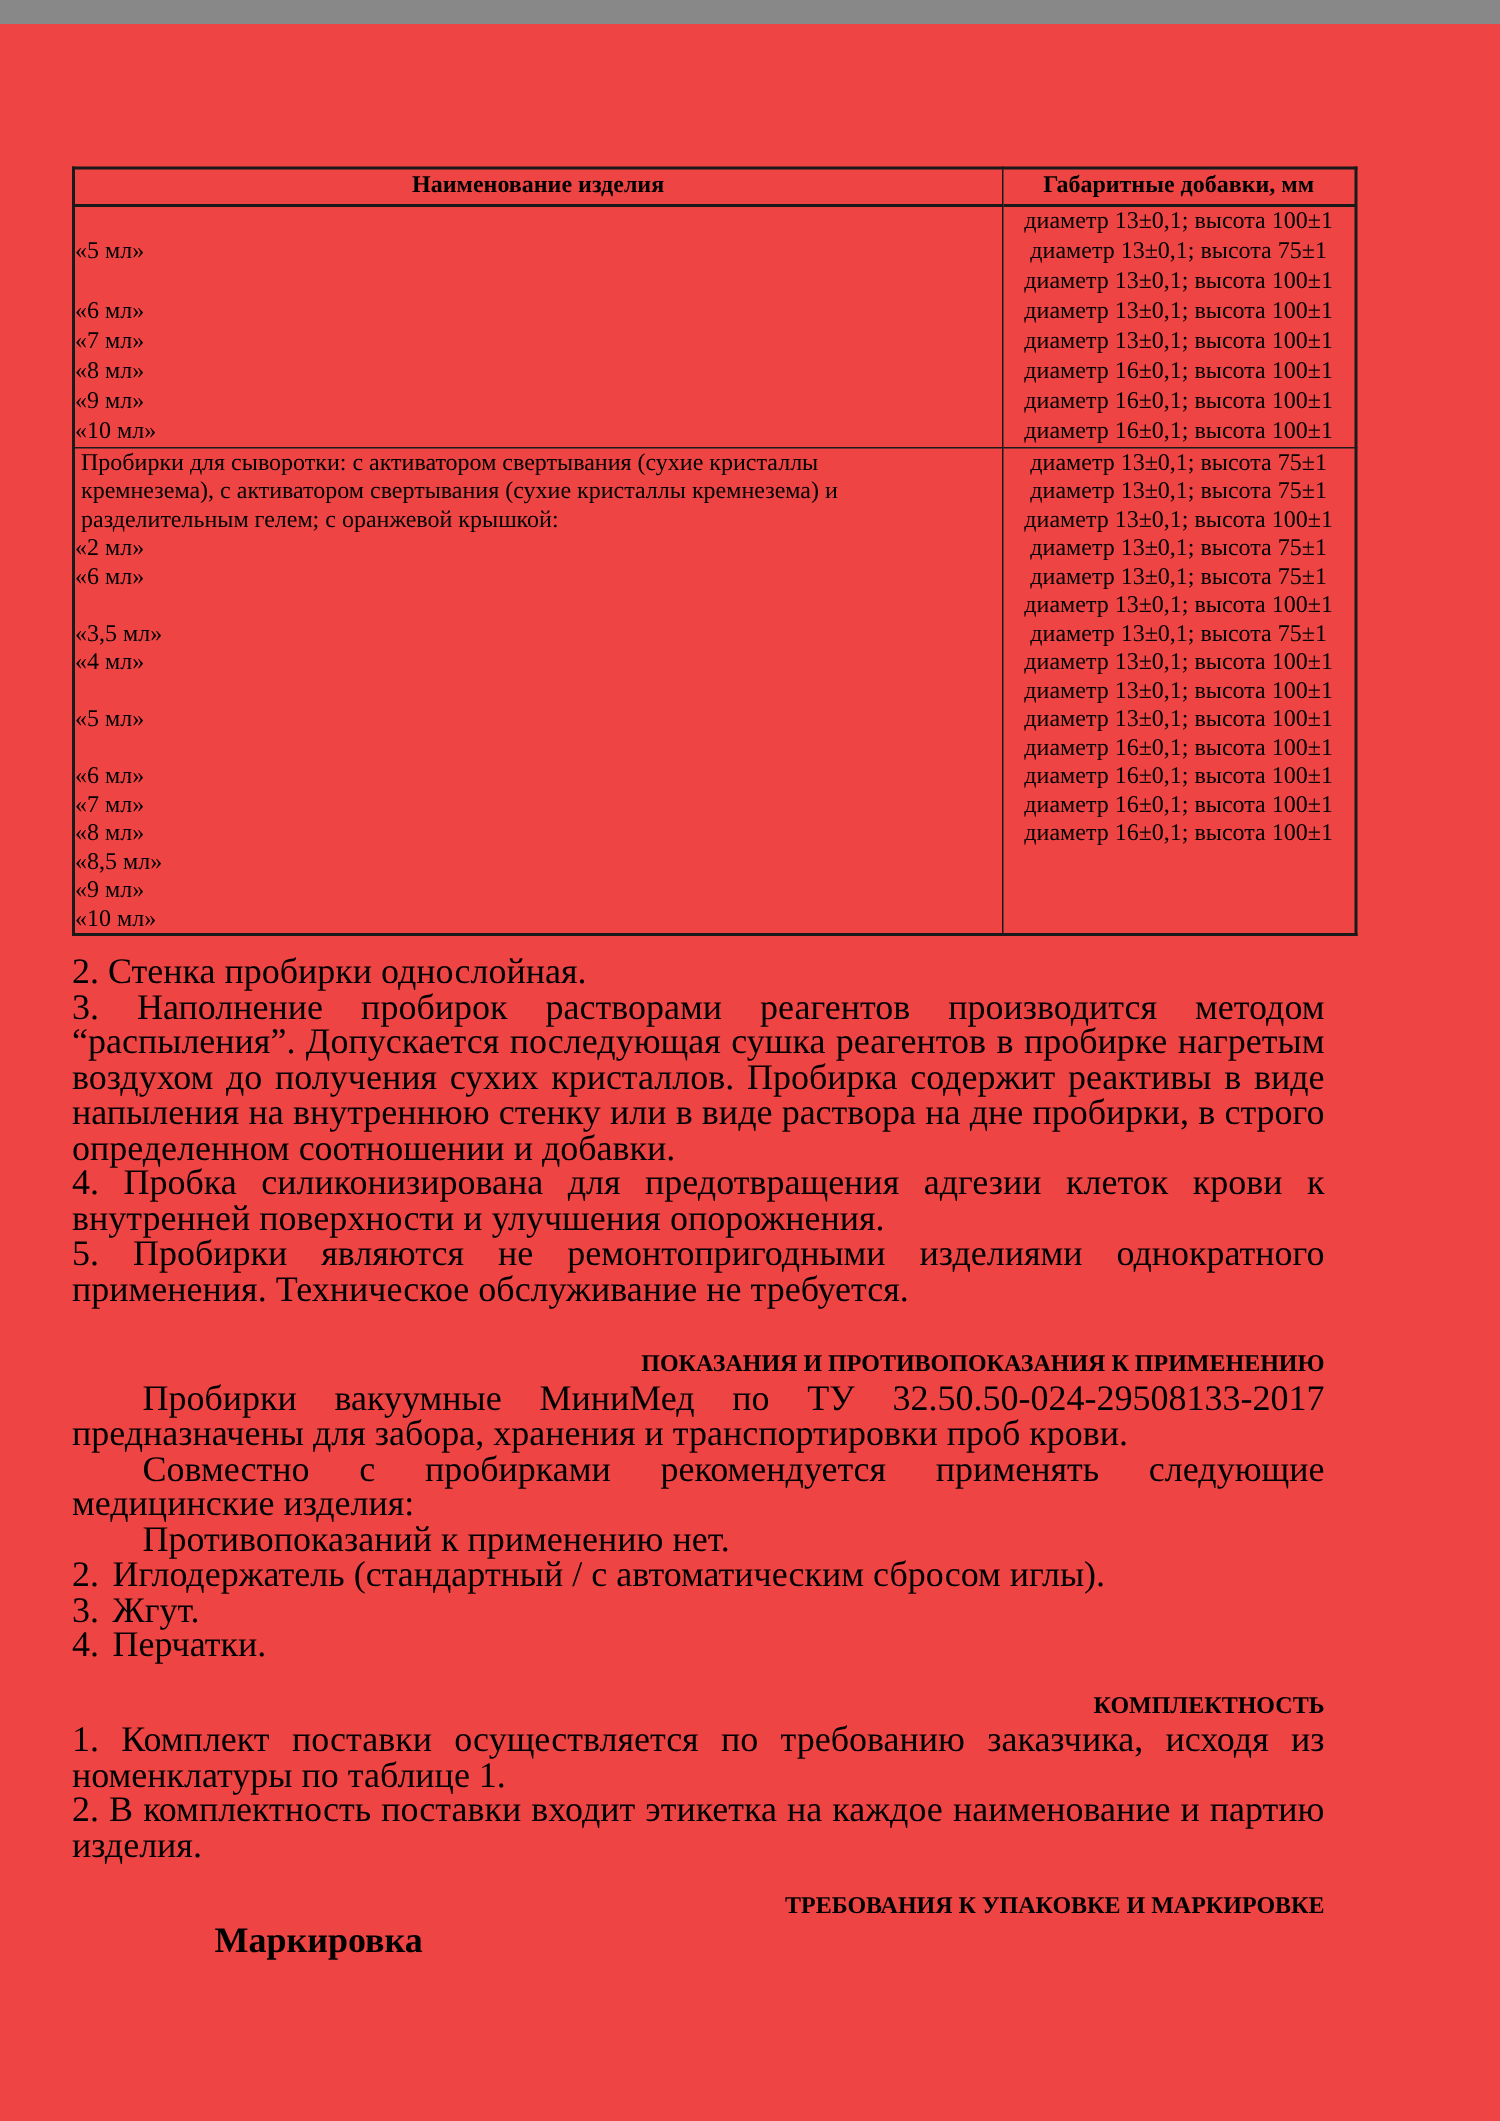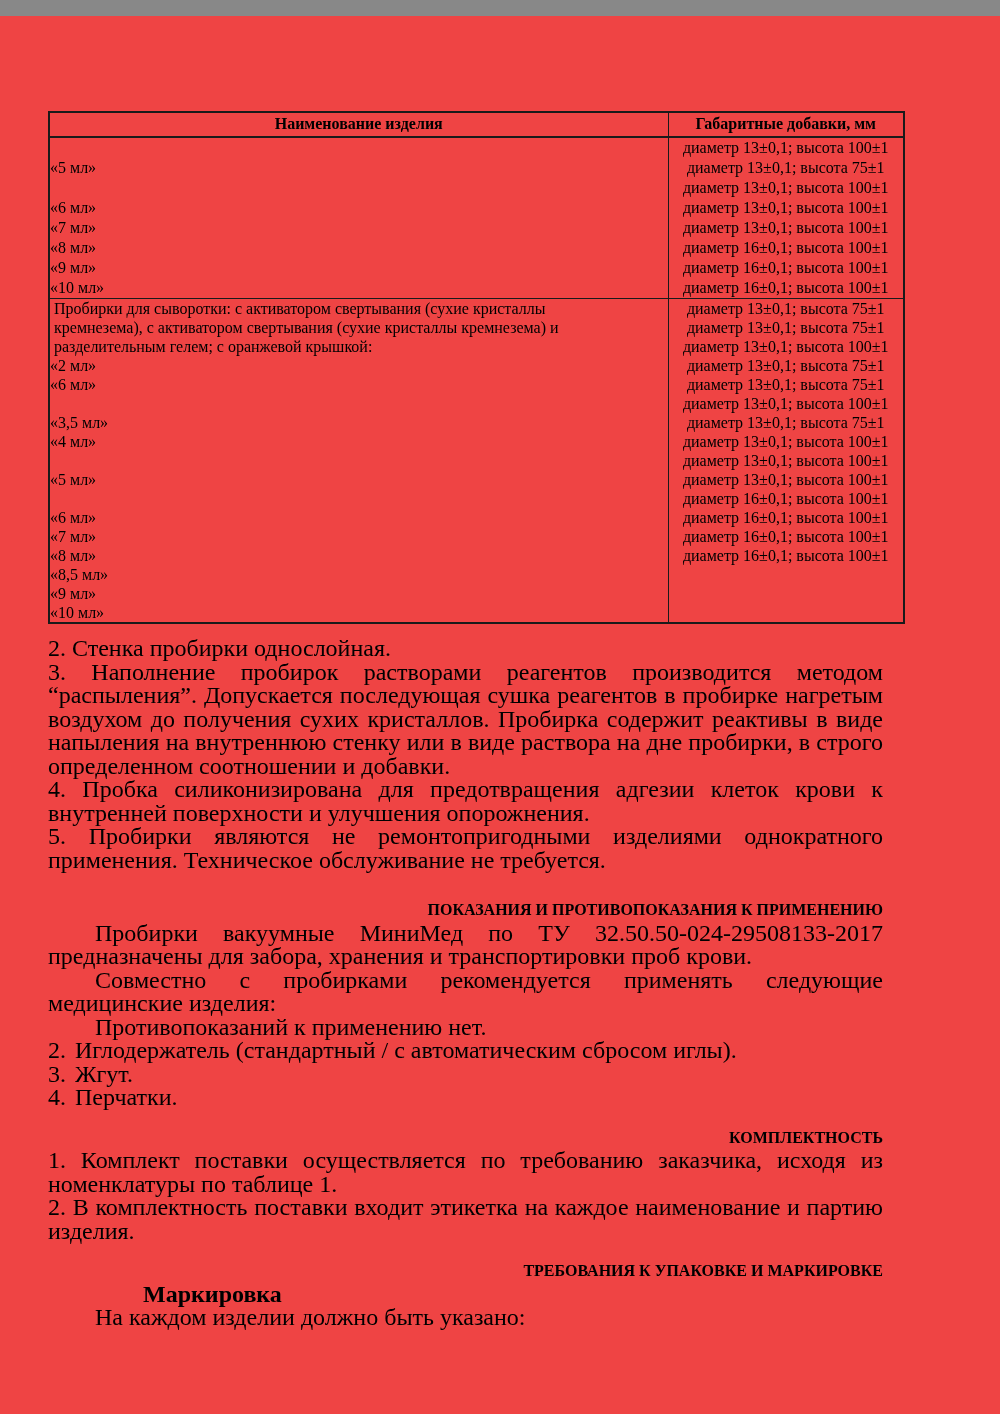--- a/index.html
+++ b/index.html
@@ -158,17 +158,16 @@
 
     <h2 class="tight">КОМПЛЕКТНОСТЬ</h2>
     <div class="text">
       <p>1. Комплект поставки осуществляется по требованию заказчика, исходя из номенклатуры по таблице 1.</p>
       <p>2. В комплектность поставки входит этикетка на каждое наименование и партию изделия.</p>
     </div>
 
     <h2 class="tight">ТРЕБОВАНИЯ К УПАКОВКЕ И МАРКИРОВКЕ</h2>
     <div class="text">
       <p class="subhead">Маркировка</p>
-      <p class="para">На каждом изделии должно быть указано:</p>
     </div>
 
   </div>
 </div>
 
 </body></html>

